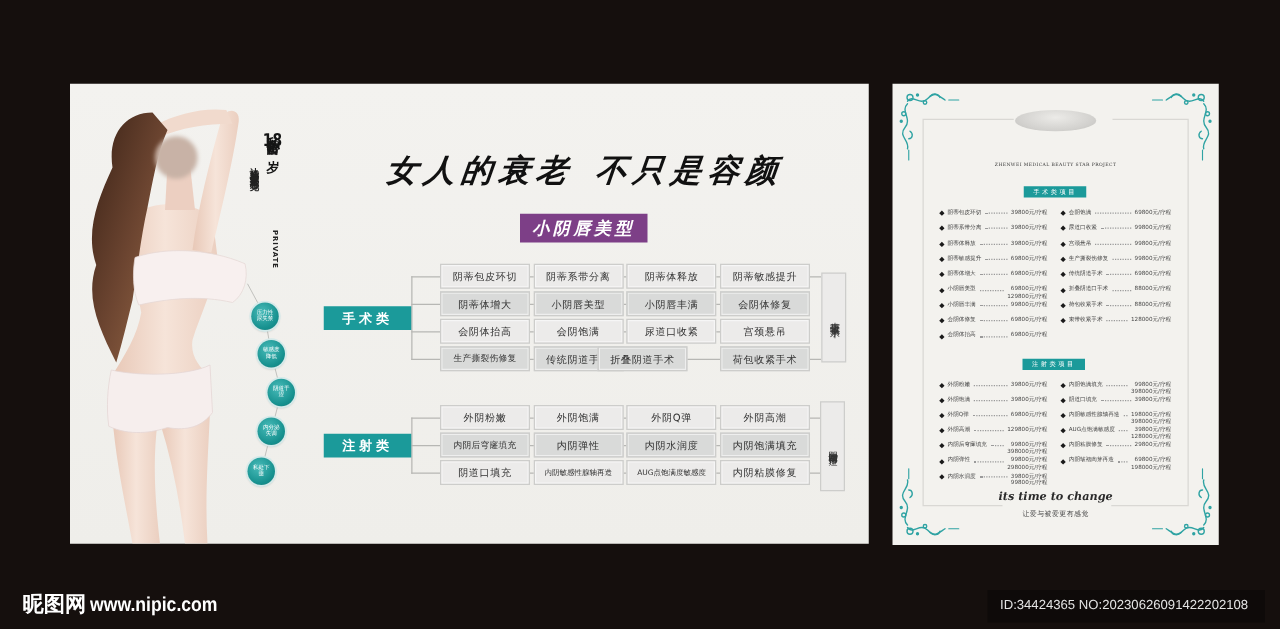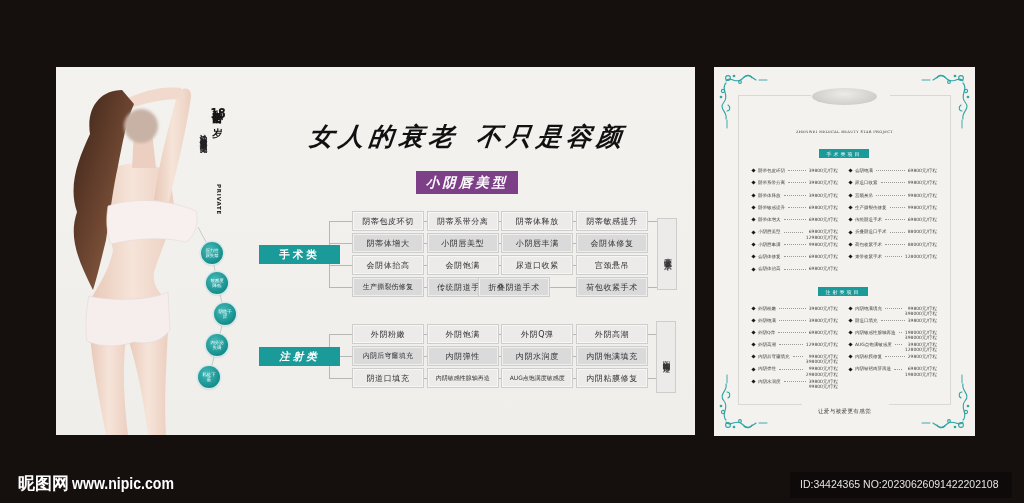--- a/index.html
+++ b/index.html
@@ -10,21 +10,21 @@
 .board{position:absolute;left:56px;top:67px;width:639px;height:368px;background:linear-gradient(180deg,#f3f2ef 0%,#efeeea 100%);overflow:hidden;}
 .woman{position:absolute;left:0;top:0;width:160px;height:368px;}
 .overlay-svg{position:absolute;left:0;top:0;width:639px;height:368px;pointer-events:none;}
 .tagline{position:absolute;left:155px;top:34px;writing-mode:vertical-rl;text-orientation:upright;font-size:10.5px;font-weight:bold;color:#151515;letter-spacing:1.2px;line-height:14px;}
 .tagline .age{text-combine-upright:all;font-size:14px;}
 .private{position:absolute;left:159px;top:117px;writing-mode:vertical-rl;font-size:5.5px;font-weight:bold;letter-spacing:.8px;color:#222;line-height:7px;}
 .slogan-v{position:absolute;left:143px;top:61px;writing-mode:vertical-rl;text-orientation:upright;font-size:7.5px;font-weight:bold;letter-spacing:1.2px;color:#222;line-height:9px;}
 .sym{position:absolute;width:22px;height:22px;border-radius:50%;background:radial-gradient(circle at 40% 35%,#48bbb9,#17918f 65%,#0e7b7a);box-shadow:0 0 0 1.5px #d5eaea,0 1px 2px rgba(0,0,0,.3);color:#fff;font-size:4.4px;line-height:5.4px;display:flex;align-items:center;justify-content:center;text-align:center;padding:4px;}
 .headline{position:absolute;left:253px;top:53px;width:330px;font-size:25px;font-weight:900;font-style:italic;letter-spacing:5px;word-spacing:4px;color:#111;white-space:nowrap;transform:skewX(-6deg);}
 .feature{position:absolute;left:360px;top:104px;width:102px;height:23px;background:#7d3f87;color:#fff;font-weight:bold;font-style:italic;font-size:13.5px;letter-spacing:3px;display:flex;align-items:center;justify-content:center;}
-.cat-label{position:absolute;left:203px;width:81px;height:19px;background:#1b9a9a;color:#fff;font-size:10.5px;font-weight:bold;letter-spacing:3px;display:flex;align-items:center;justify-content:center;text-align:center;}
+.cat-label{position:absolute;left:203px;width:70px;height:19px;background:#1b9a9a;color:#fff;font-size:10.5px;font-weight:bold;letter-spacing:3px;display:flex;align-items:center;justify-content:center;text-align:center;}
 .ln{position:absolute;background:#b7b7b4;}
 .cell{position:absolute;width:72px;height:20px;border:1px solid #cdcdcb;box-shadow:inset 0 0 0 1px rgba(255,255,255,.55);font-size:8px;color:#333;display:flex;align-items:center;justify-content:center;letter-spacing:.6px;white-space:nowrap;}
 .cell.light{background:#ecebea;}
 .cell.dark{background:#d9dad9;}
 .cell.sm{font-size:7px;letter-spacing:.2px;}
 .cell.xs{font-size:6px;letter-spacing:0;}
 .side{position:absolute;width:20px;height:72px;border:1px solid #cdcdcb;background:#ecebea;writing-mode:vertical-rl;text-orientation:upright;font-size:8px;color:#333;display:flex;align-items:center;justify-content:center;letter-spacing:1px;line-height:18px;}
 .side.tight{font-size:7.5px;letter-spacing:.5px;}
 
 
@@ -140,21 +140,21 @@
   <div class="side" style="left:601px;top:151px;">束带收紧手术</div>
 
   <div class="ln" style="left:273px;top:267px;width:1px;height:45px;"></div>
   <div class="ln" style="left:273px;top:267px;width:23px;height:1px;"></div>
   <div class="ln" style="left:273px;top:289px;width:23px;height:1px;"></div>
   <div class="ln" style="left:273px;top:311px;width:23px;height:1px;"></div>
   <div class="ln" style="left:296px;top:267px;width:305px;height:1px;"></div>
   <div class="ln" style="left:296px;top:289px;width:296px;height:1px;"></div>
   <div class="ln" style="left:296px;top:311px;width:305px;height:1px;"></div>
 
-  <div class="cat-label" style="top:280px;font-style:italic;">注射类</div>
+  <div class="cat-label" style="top:280px;">注射类</div>
 
   <div class="cell light" style="left:296px;top:257px;">外阴粉嫩</div>
   <div class="cell light" style="left:370.7px;top:257px;">外阴饱满</div>
   <div class="cell light" style="left:445.3px;top:257px;">外阴Q弹</div>
   <div class="cell light" style="left:520px;top:257px;">外阴高潮</div>
 
   <div class="cell dark sm" style="left:296px;top:279px;">内阴后穹窿填充</div>
   <div class="cell dark" style="left:370.7px;top:279px;">内阴弹性</div>
   <div class="cell dark" style="left:445.3px;top:279px;">内阴水润度</div>
   <div class="cell dark" style="left:520px;top:279px;">内阴饱满填充</div>
@@ -454,20 +454,21 @@
         <span class="dia"></span>
         <span class="pname">内阴皱褶肉芽再造</span>
         <span class="lead"></span>
         <span class="price">
           <span>69800元/疗程</span>
           <span>198000元/疗程</span>
         </span>
       </div>
   </div>
 
+  <div class="script">its time to change</div>
   <div class="card-slogan">让爱与被爱更有感觉</div>
 </div>
 
 <div class="wm-logo">
   <span>昵图网</span><span class="url">www.nipic.com</span>
 </div>
 <div class="wm-box"></div>
 <div class="wm-id">ID:34424365 NO:20230626091422202108</div>
 
 </body></html>

